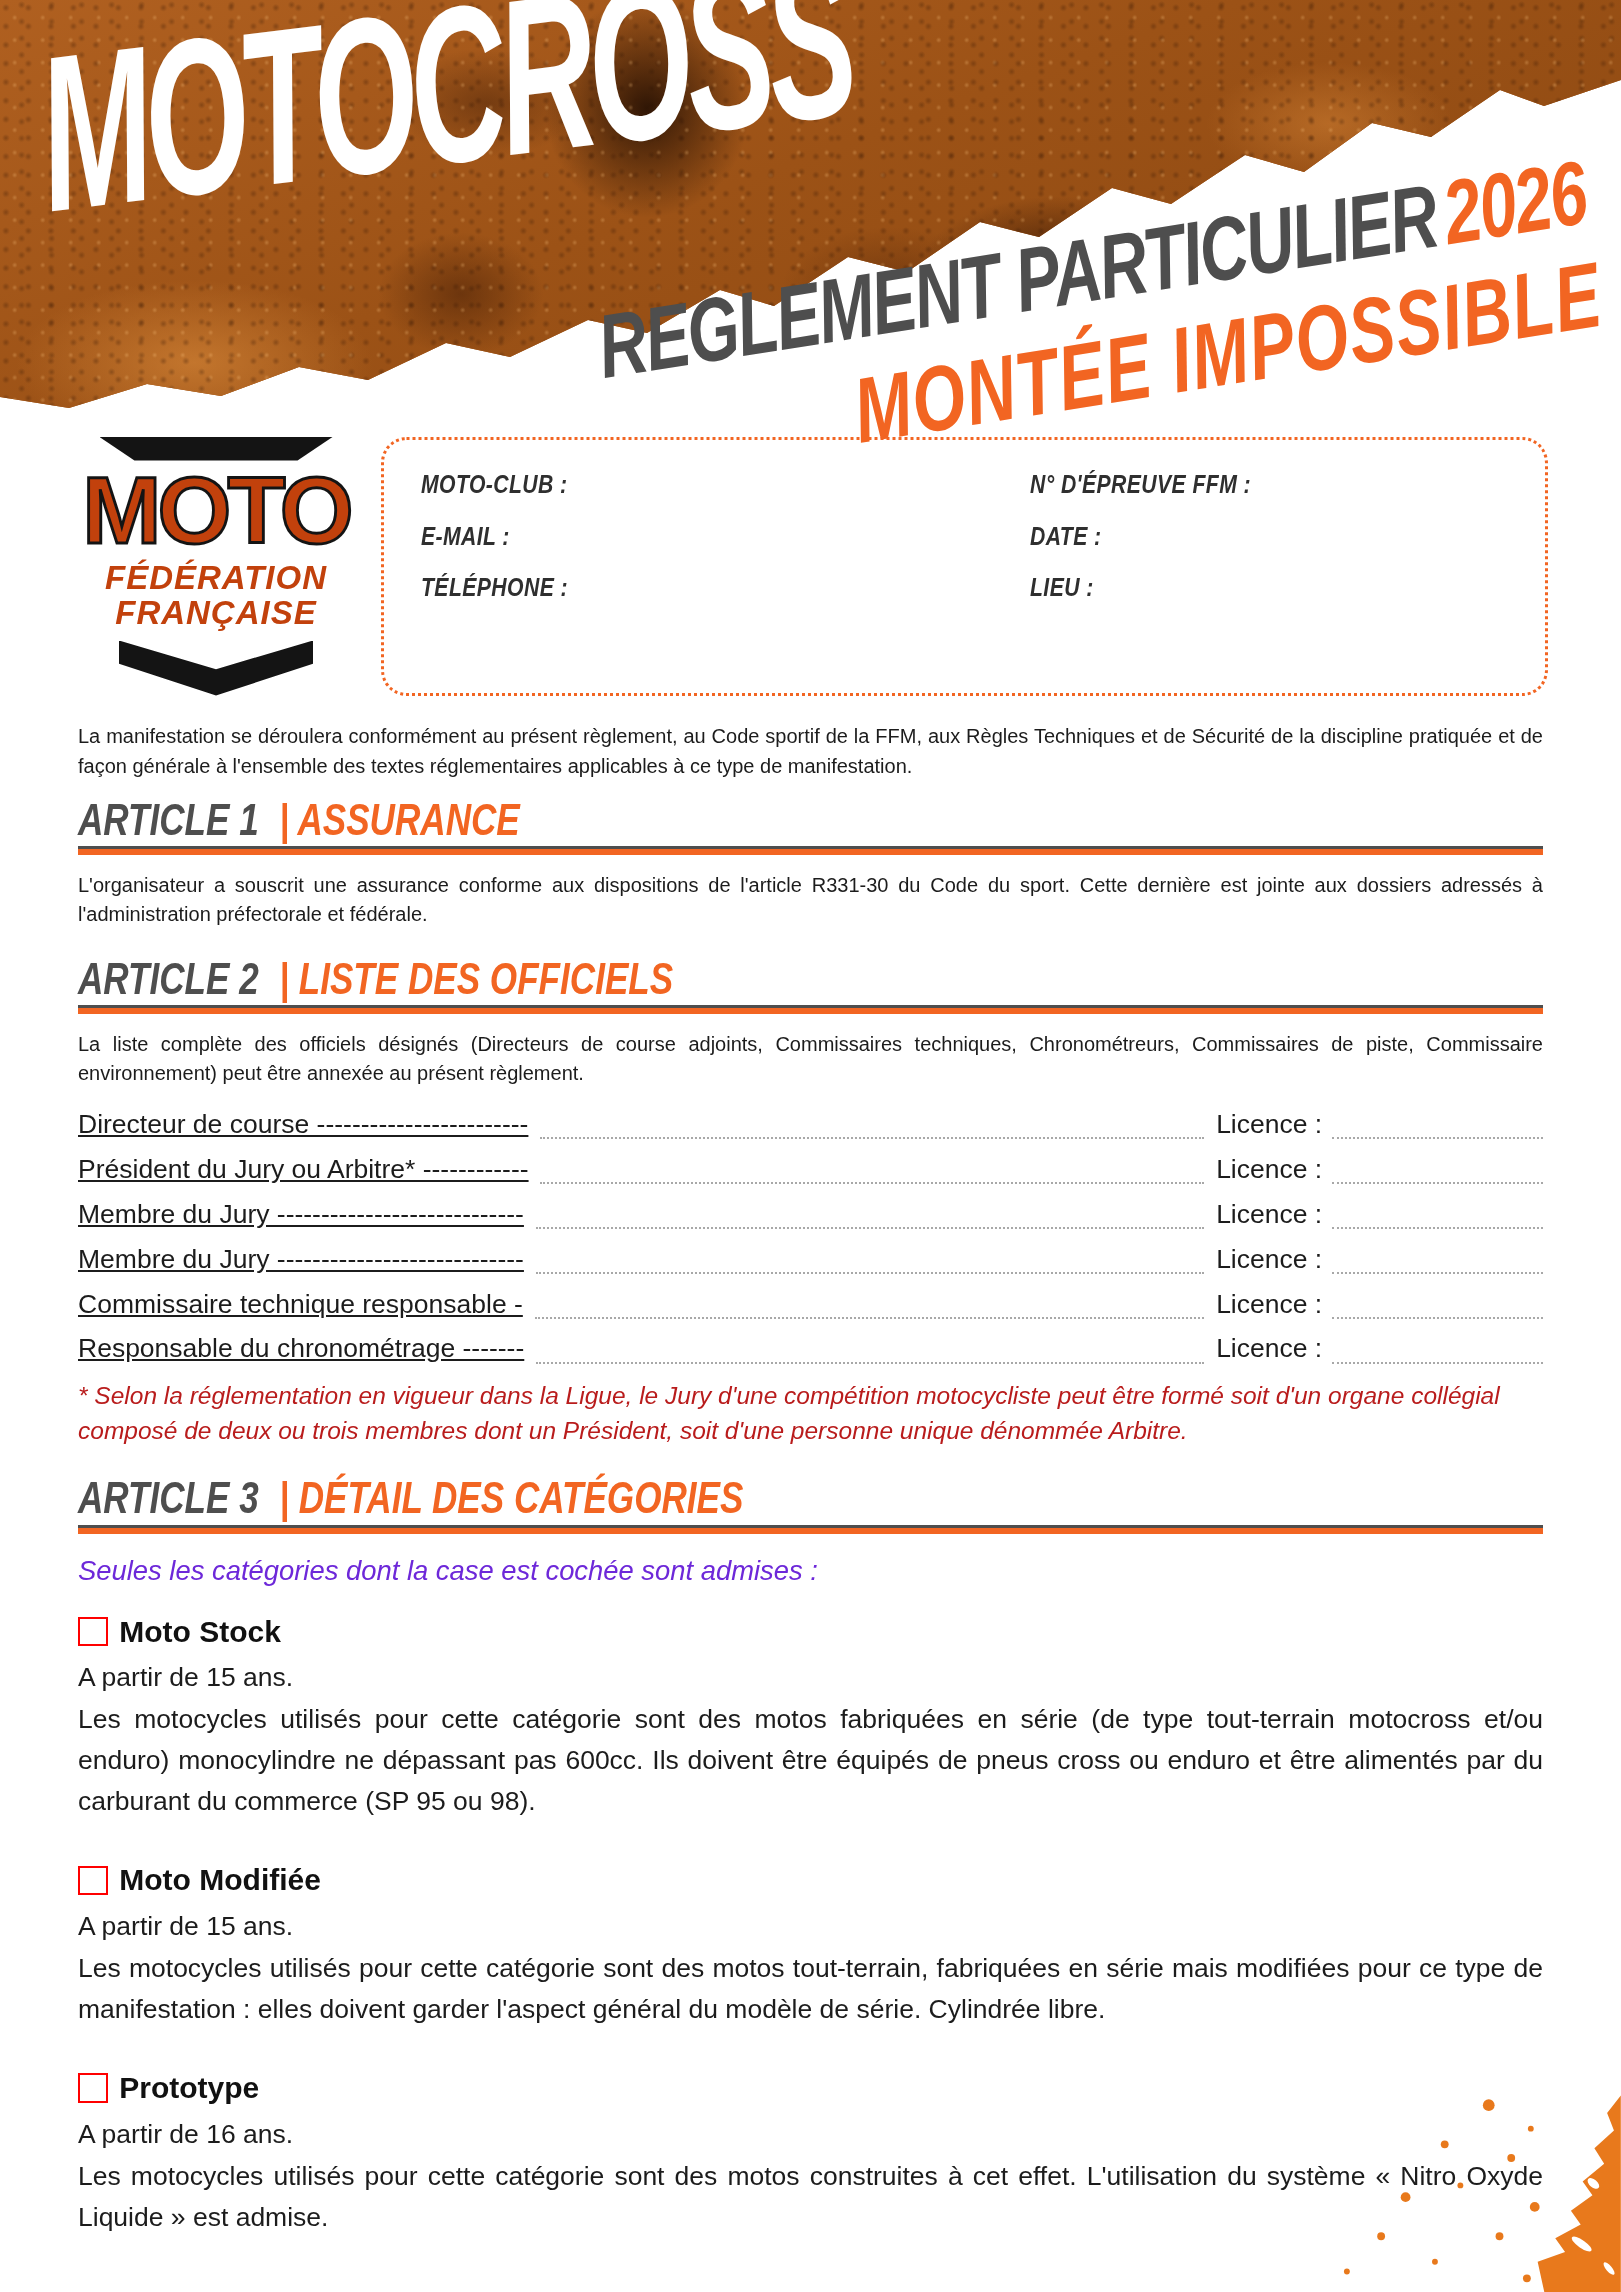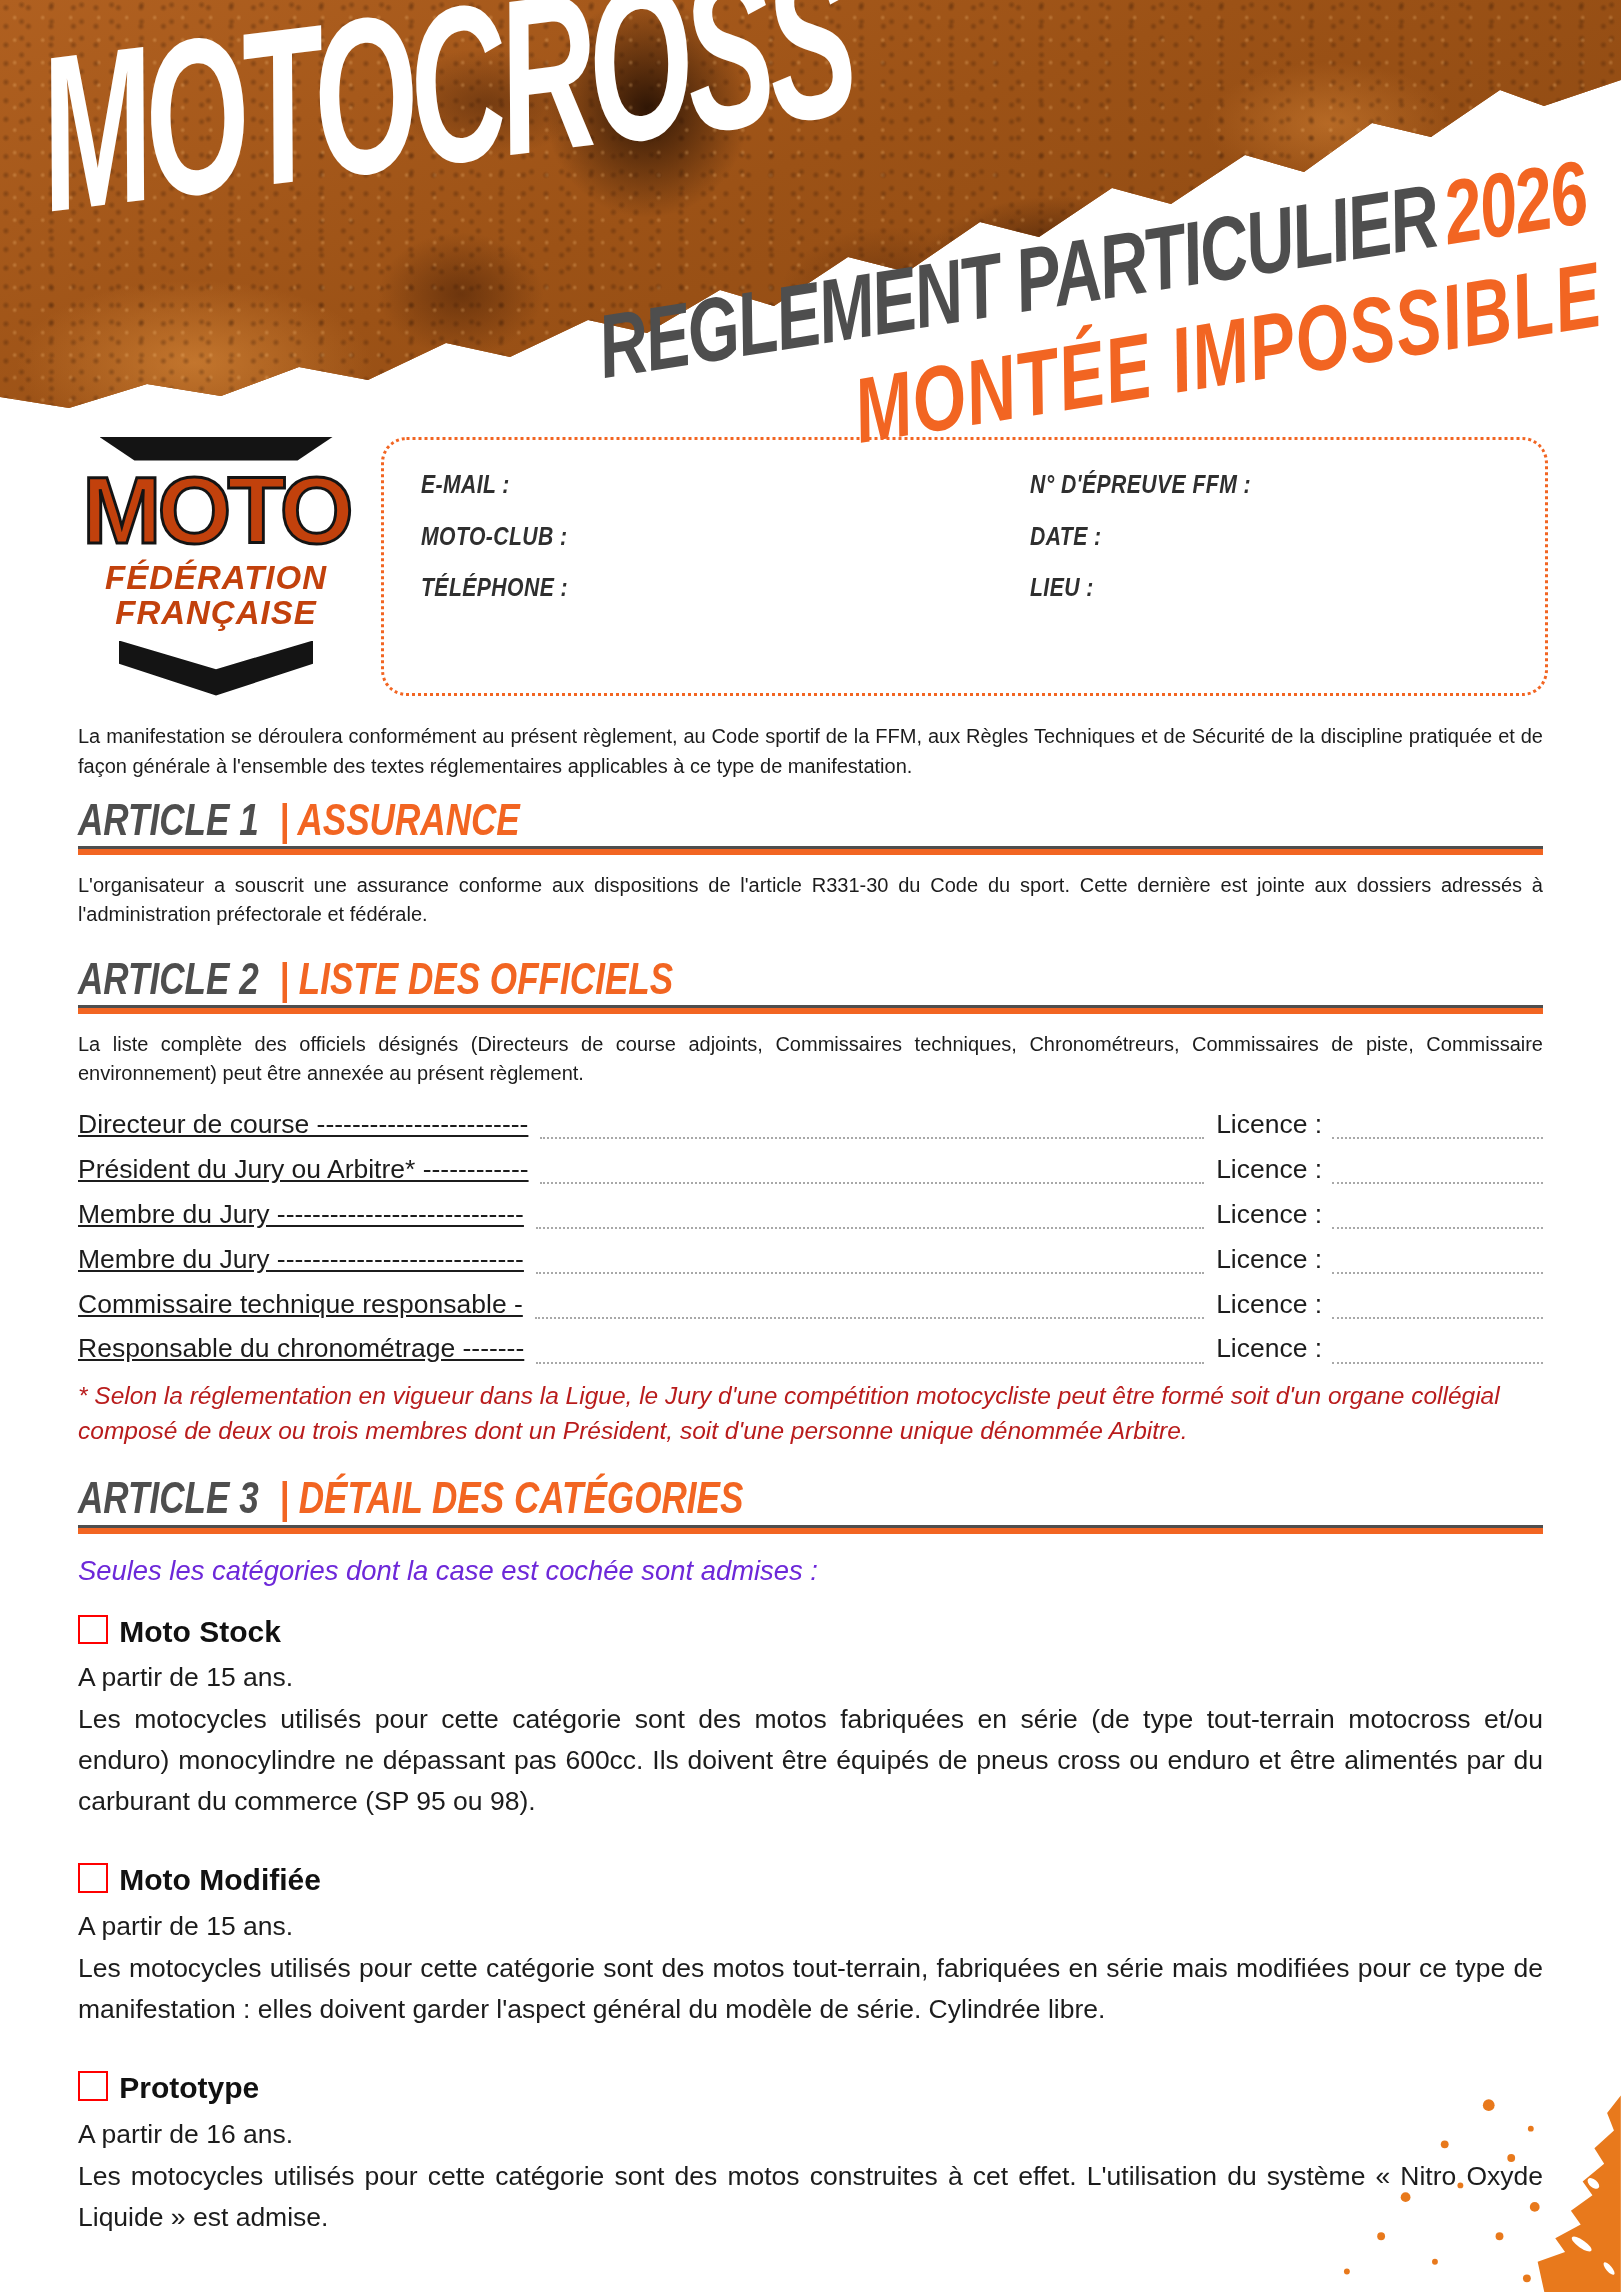--- a/index.html
+++ b/index.html
@@ -91,21 +91,21 @@
   .off-dots{flex:1;border-bottom:2px dotted #a8a8a8;margin:0 11.8px;height:21.6px;}
   .off-lic{white-space:nowrap;}
   .off-dots2{width:211px;border-bottom:2px dotted #a8a8a8;margin-left:9.8px;height:21.6px;}
 
   .footnote{margin-top:5px;font-size:24.5px;font-style:italic;line-height:1.42;color:#b91c1c;}
 
   .notice{margin-top:21.6px;font-size:27.4px;font-style:italic;color:#6d28d9;}
 
   .cat{margin-top:23.5px;}
   .cat + .cat{margin-top:41px;}
-  .cat-name{display:flex;font-weight:bold;font-size:30px;color:#111;}
+  .cat-name{display:flex;align-items:center;font-weight:bold;font-size:30px;color:#111;}
   .checkbox{width:25.5px;height:25.5px;border:2.9px solid #FF0000;background:#fff;margin-right:11.8px;flex:none;}
   .cat-age{margin-top:13.7px;font-size:26.5px;}
   .cat-desc{margin-top:5.9px;font-size:26.5px;line-height:1.55;text-align:justify;}
 
   
   .splatter{position:absolute;right:0;bottom:0;width:333px;height:225px;}
 </style>
 </head>
 <body>
 
@@ -133,25 +133,25 @@
       <div class="logo-fed">
         <div>FÉDÉRATION</div>
         <div>FRANÇAISE</div>
       </div>
       <div class="logo-chevron"></div>
     </div>
 
     <div class="form-box">
       <div class="form-col-left">
         <div class="form-row">
+          <span class="form-label">MOTO-CLUB :</span>
+          <span class="form-fill"></span>
+        </div>
+        <div class="form-row">
           <span class="form-label">E-MAIL :</span>
-          <span class="form-fill"></span>
-        </div>
-        <div class="form-row">
-          <span class="form-label">MOTO-CLUB :</span>
           <span class="form-fill"></span>
         </div>
         <div class="form-row">
           <span class="form-label">TÉLÉPHONE :</span>
           <span class="form-fill"></span>
         </div>
       </div>
       <div class="form-col-right">
         <div class="form-row">
           <span class="form-label">N° D'ÉPREUVE FFM :</span>

